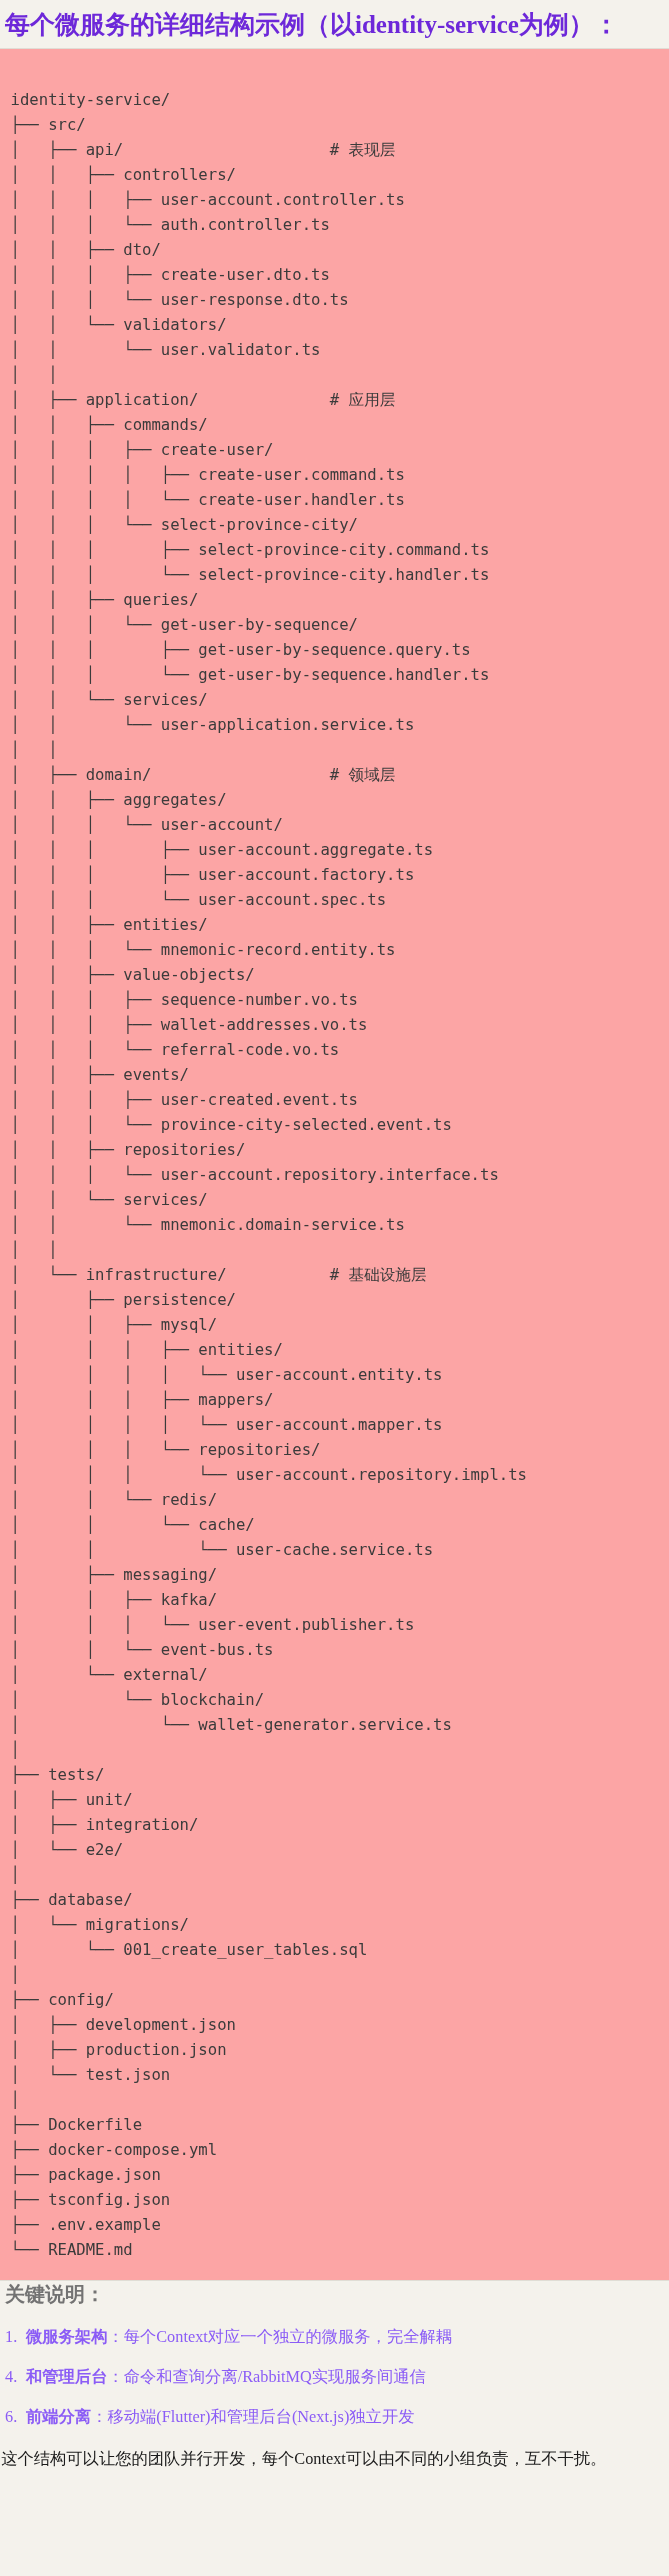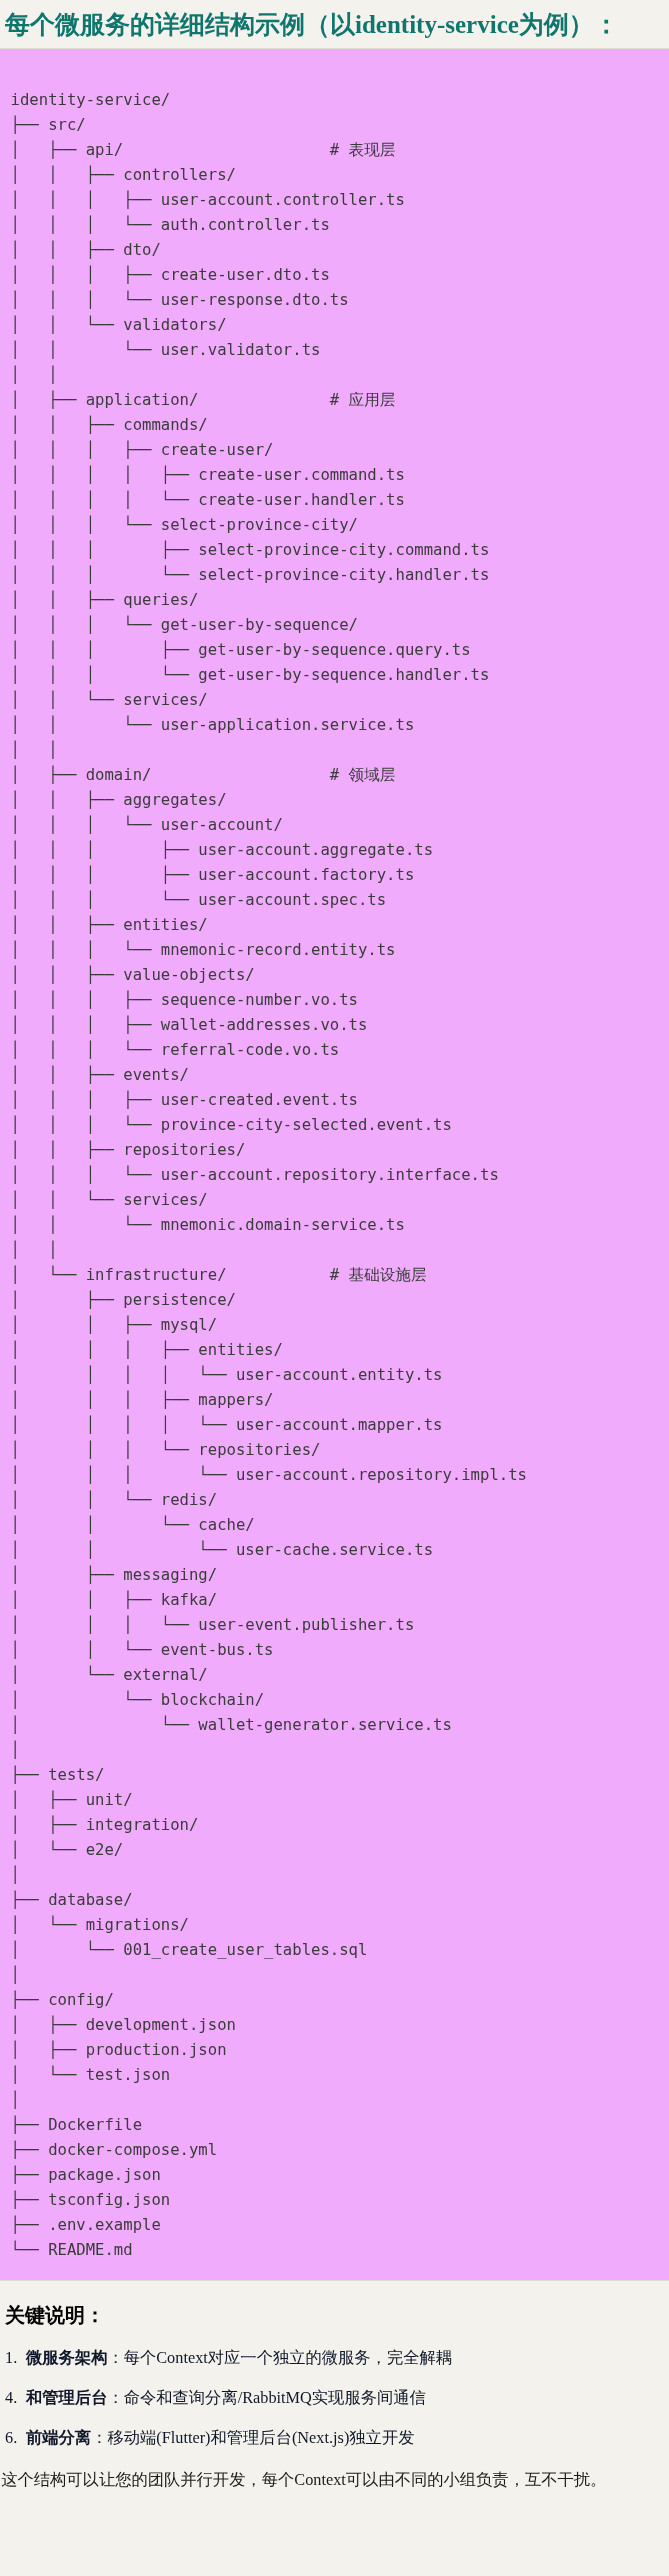--- a/index.html
+++ b/index.html
@@ -16,27 +16,27 @@
   
   .title-bar {
     padding: 8.8px 5px 6.3px 5px;
     background: #f4f2ec;
   }
   .page-title {
     font-family: "Liberation Serif", serif;
     font-weight: bold;
     font-size: 25px;
     line-height: 1.3;
-    color: #0f766e;
+    color: #6d28d9;
     letter-spacing: 0px;
   }
 
   
   .code-block {
-    background: #f0abfc;
+    background: #fca5a5;
     border-top: 0.6px solid #e0ddd5;
     border-bottom: 0.6px solid #e0ddd5;
     margin: 0;
   }
   .file-tree {
     margin: 0;
     padding: 39px 6.3px 17.5px 10.6px;
     font-family: "DejaVu Sans Mono", monospace;
     font-size: 15.6px;
     line-height: 25px;
@@ -44,31 +44,30 @@
     white-space: pre;
     overflow: hidden;
   }
 
   
   .notes {
     padding: 0 5px 12.5px 5px;
     background: #f4f2ec;
   }
   .section-heading {
-    margin-top: 21px;
     font-size: 20px;
     font-weight: bold;
     line-height: 1.3;
-    color: #000000;
+    color: #737373;
   }
   .note-item {
     margin-top: 19px;
     font-size: 16.3px;
     line-height: 21px;
-    color: #0f172a;
+    color: #8b5cf6;
   }
   .note-number {
     display: inline-block;
     min-width: 21px;
   }
   .note-label {
     font-weight: bold;
   }
   .closing-paragraph {
     margin-top: 21px;

